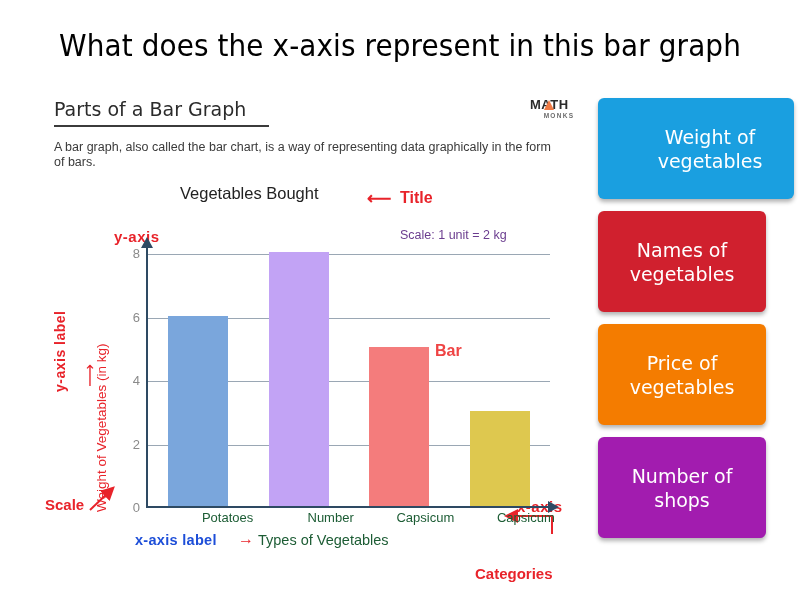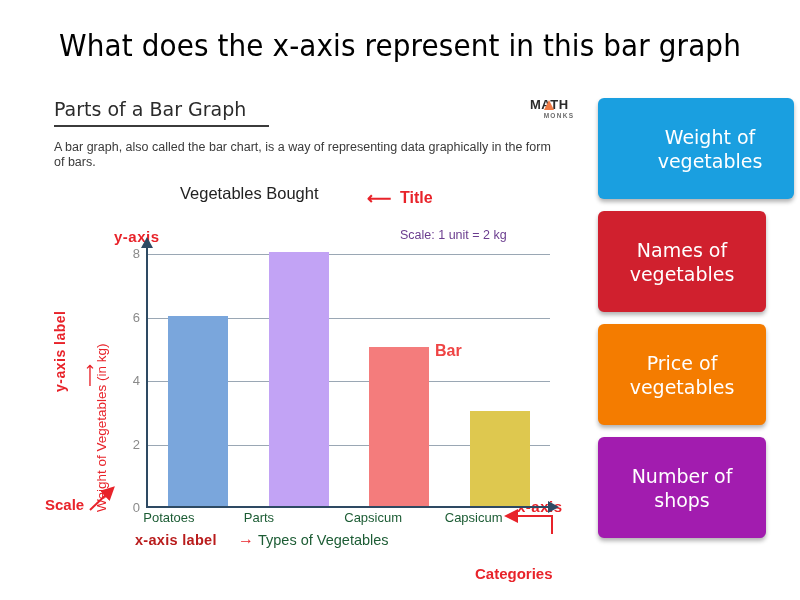--- a/index.html
+++ b/index.html
@@ -112,21 +112,21 @@
     position:absolute;right:0;width:26px;text-align:right;
     font-size:13px;color:#8a8a8a;
     transform:translateY(-8px);
   }
 
   .bar{position:absolute;bottom:2px;}
   .plot-inner{position:absolute;left:0;top:0;width:100%;height:256px;}
 
   .xlabel{
     position:absolute;top:258px;
-    font-size:13px;color:#1c5c34;text-align:left;
+    font-size:13px;color:#1c5c34;text-align:right;
   }
 
   .scale-note{
     position:absolute;left:288px;top:-24px;
     font-size:12.5px;color:#6b3d8f;
   }
 
   
   .ann-yaxis{
     position:absolute;left:80px;top:136px;
@@ -162,21 +162,21 @@
   .ann-xaxis{
     position:absolute;left:483px;top:406px;
     font-size:15px;color:#e8232a;font-weight:bold;letter-spacing:.5px;
   }
   .ann-categories{
     position:absolute;left:441px;top:441px;
     font-size:15px;color:#e8232a;font-weight:bold;margin-top:32px;
   }
   .ann-xaxislabel{
     position:absolute;left:101px;top:440px;
-    font-size:14.5px;color:#b91c1c;font-weight:bold;letter-spacing:.3px;
+    font-size:14.5px;color:#1d4ed8;font-weight:bold;letter-spacing:.3px;
   }
   .ann-xaxislabel-arrow{
     position:absolute;left:204px;top:439px;
     font-size:16px;color:#e8232a;font-weight:bold;line-height:16px;
   }
   .xaxis-title{
     position:absolute;left:224px;top:440px;
     font-size:14.5px;color:#1c5c34;
   }
 
@@ -268,21 +268,21 @@
           <div class="ytick" style="top: 2px; left: 0px; width: 28px;">8</div>
         </div>
       <div class="plot-inner" id="bars-layer">
           <div class="bar" style="left: 56.25px; width: 60px; height: 190.5px; background: rgb(122, 166, 220); bottom: 2px;"></div>
           <div class="bar" style="left: 156.75px; width: 60px; height: 254px; background: rgb(194, 163, 245); bottom: 2px;"></div>
           <div class="bar" style="left: 257.25px; width: 60px; height: 158.75px; background: rgb(244, 124, 124); bottom: 2px;"></div>
           <div class="bar" style="left: 357.75px; width: 60px; height: 95.25px; background: rgb(222, 200, 79); bottom: 2px;"></div>
         </div>
       <div class="plot-inner" id="xlabel-layer">
           <div class="xlabel" style="left: 31.25px; width: 110px; color: rgb(28, 92, 52);">Potatoes</div>
-          <div class="xlabel" style="left: 131.75px; width: 110px; color: rgb(28, 92, 52);">Parts</div>
+          <div class="xlabel" style="left: 131.75px; width: 110px; color: rgb(28, 92, 52);">Number</div>
           <div class="xlabel" style="left: 232.25px; width: 110px; color: rgb(28, 92, 52);">Capsicum</div>
           <div class="xlabel" style="left: 332.75px; width: 110px; color: rgb(28, 92, 52);">Capsicum</div>
         </div>
     </div>
 
   </div>
 </div>
 
 <div class="options" id="options-layer">
     <div class="option" style="background: rgb(26, 159, 224); padding-left: 28px;">

